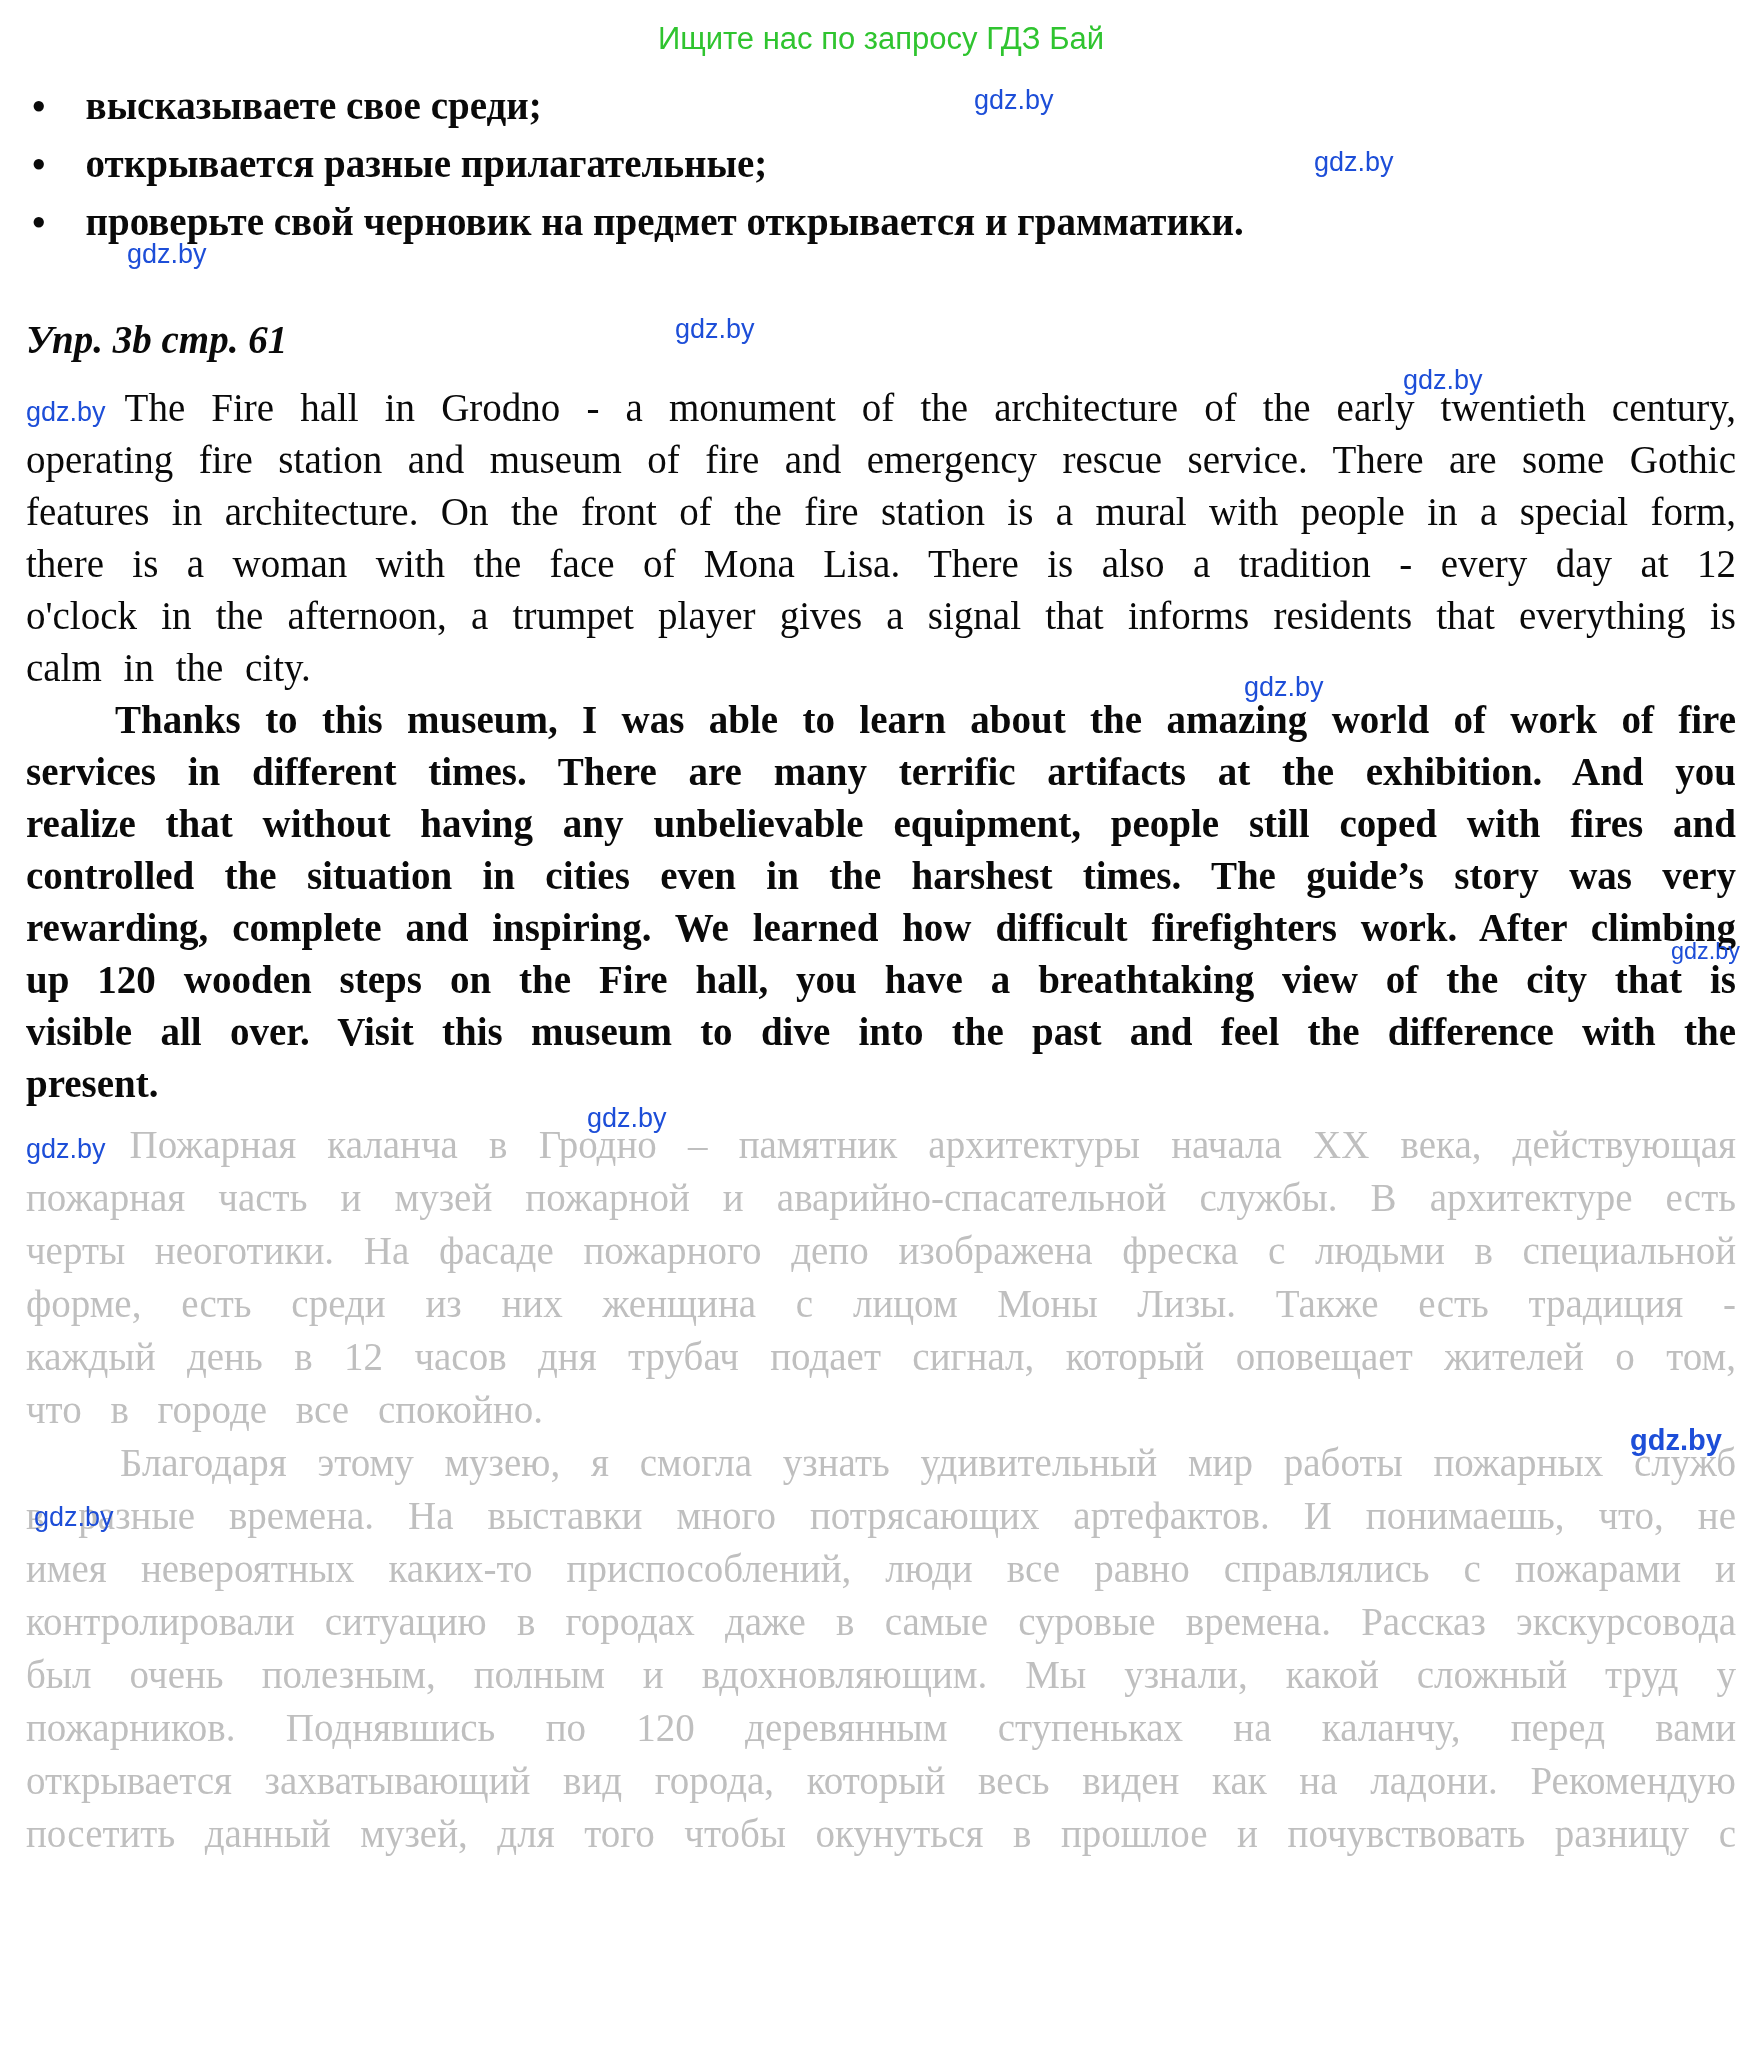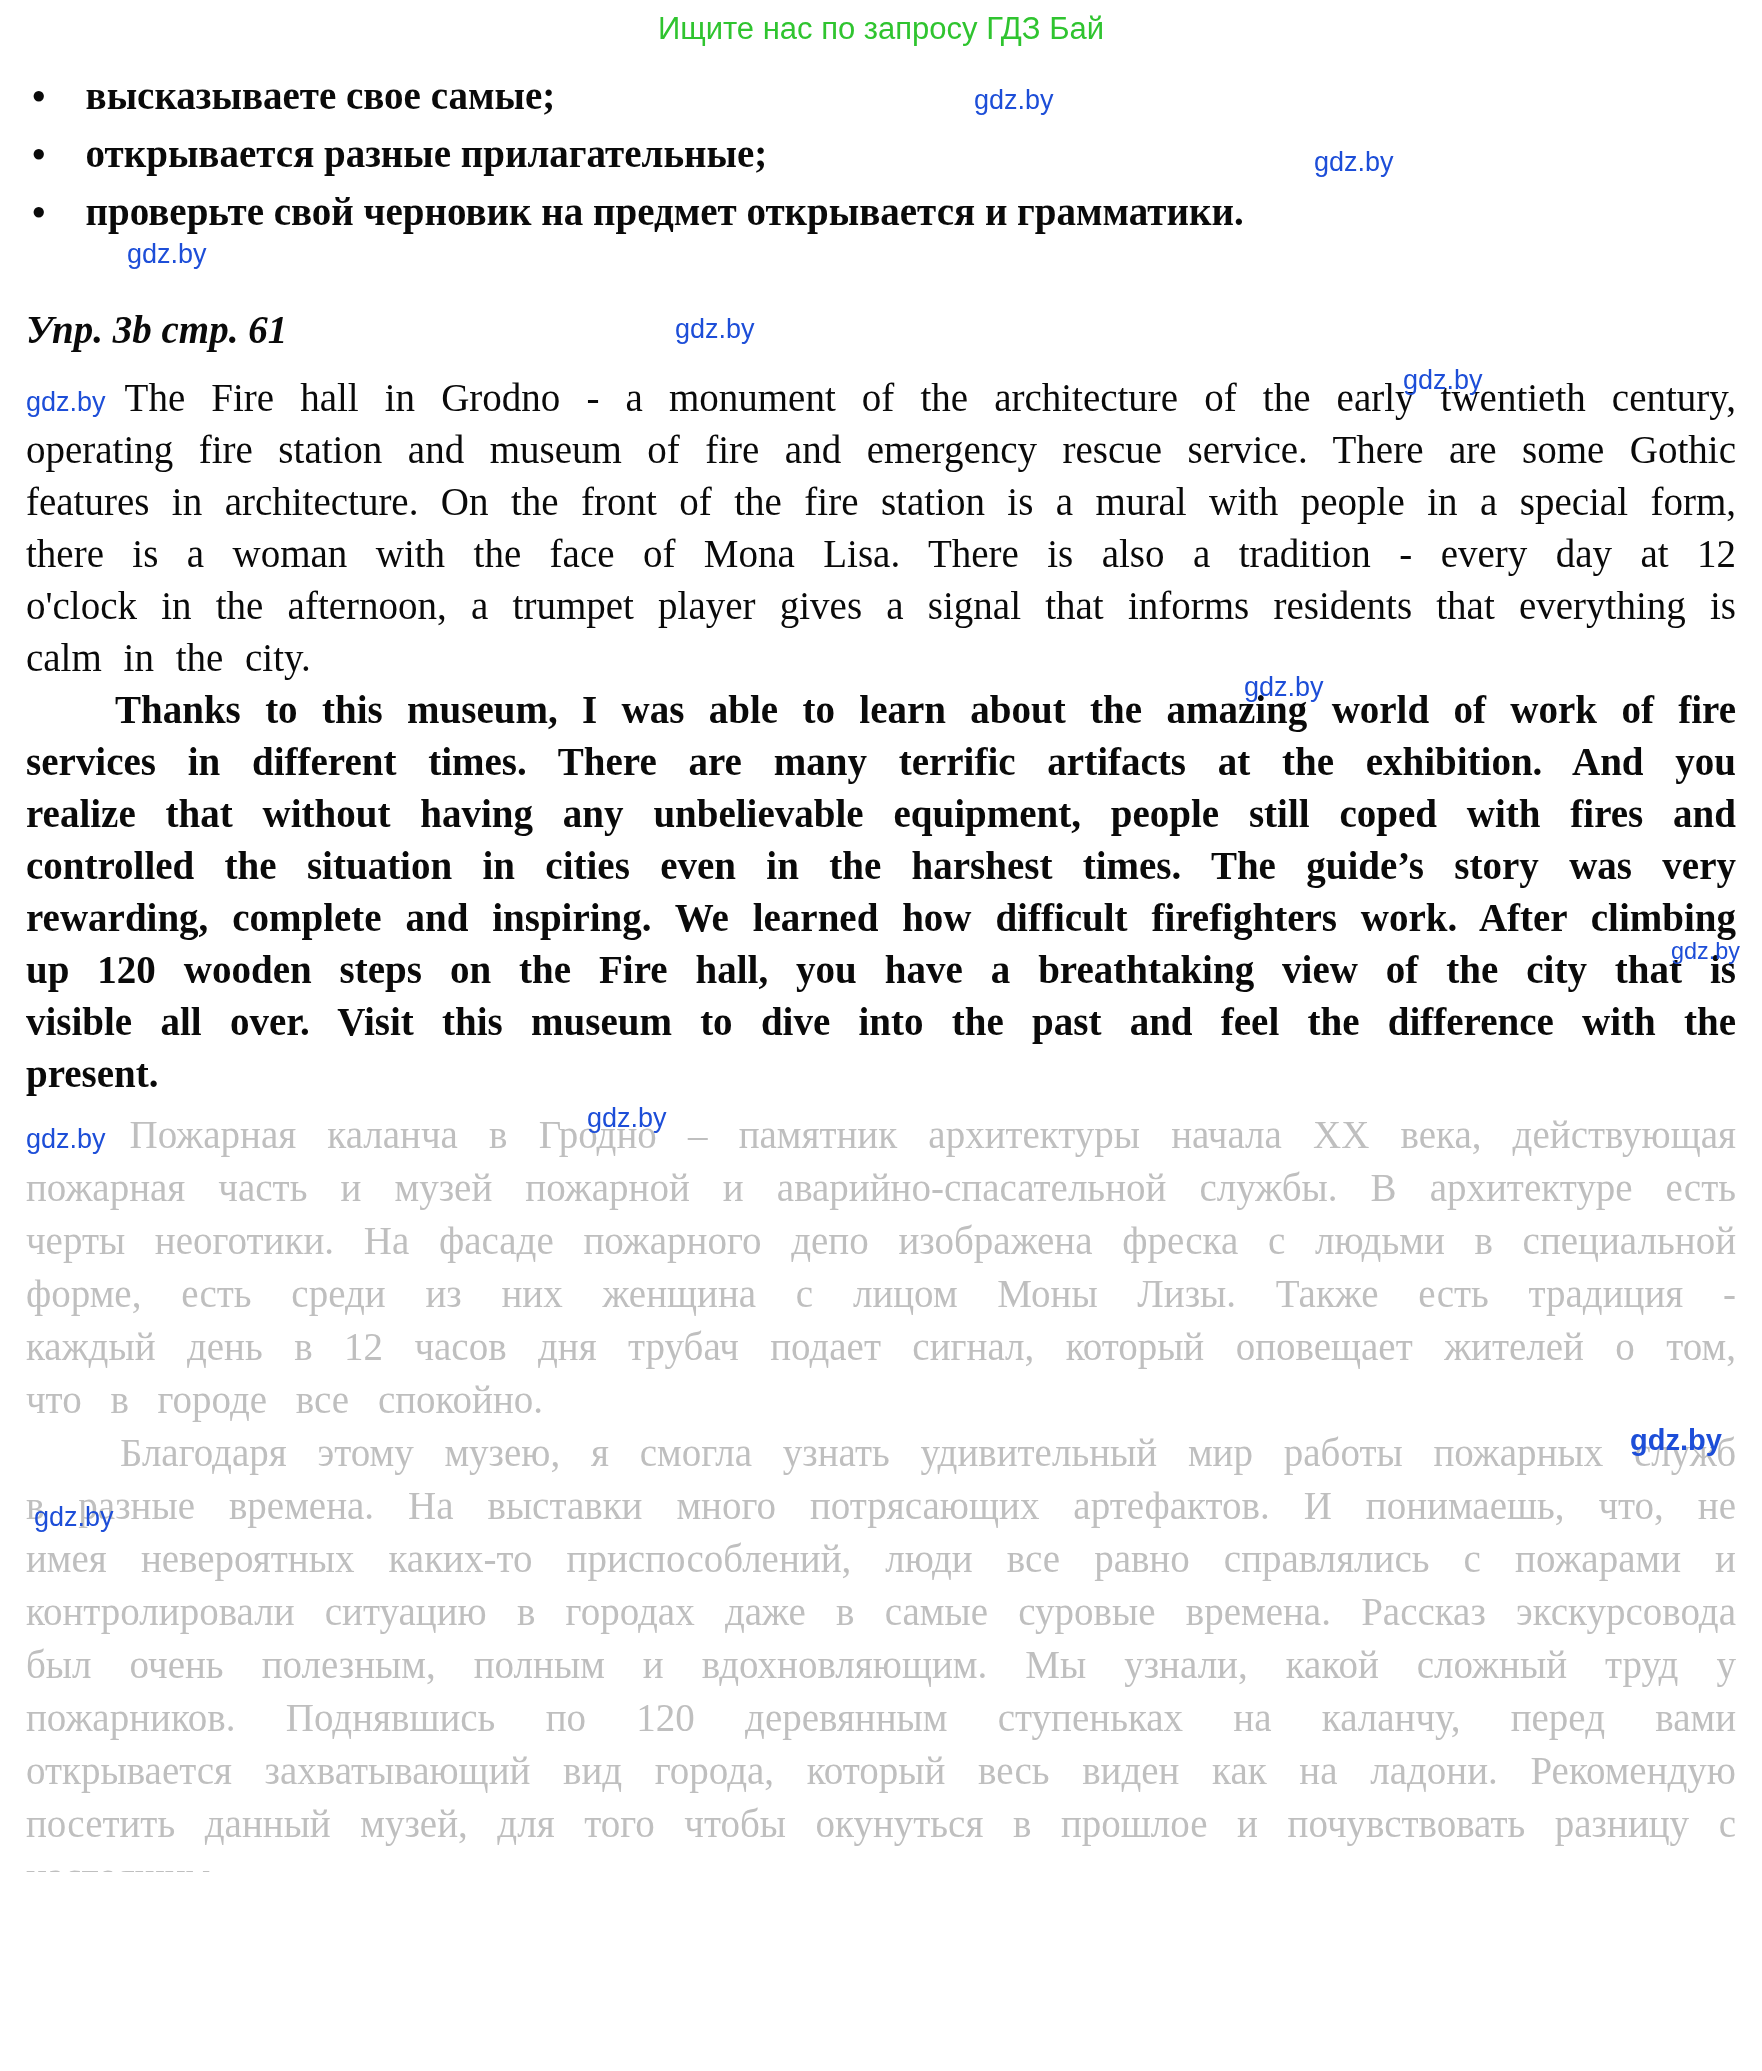--- a/index.html
+++ b/index.html
@@ -4,21 +4,21 @@
 <style>
   html,body{margin:0;padding:0;background:#ffffff;}
   .page{
     position:relative;
     width:1762px;height:1872px;
     background:#ffffff;
     overflow:hidden;
     font-family:"Liberation Serif","DejaVu Serif",serif;
     color:#0a0a0a;
     box-sizing:border-box;
-    padding:10px 26px 0 26px;
+    padding:20px 26px 0 26px;
   }
   
   .promo{
     text-align:center;
     font-family:"Liberation Sans","DejaVu Sans",sans-serif;
     font-size:31px;line-height:37px;
     color:#2fc42f;
   }
   
   .bullets{
@@ -99,21 +99,21 @@
 </head>
 <body>
 
 <div class="page">
 
   <div class="promo">Ищите нас по запросу ГДЗ Бай</div>
 
   <ul class="bullets">
     <li>
       <span class="marker">●</span>
-      <span>высказываете свое самые;</span>
+      <span>высказываете свое среди;</span>
     </li>
     <li>
       <span class="marker">●</span>
       <span>открывается разные прилагательные;</span>
     </li>
     <li>
       <span class="marker">●</span>
       <span>проверьте свой черновик на предмет открывается и грамматики.</span>
     </li>
   </ul>

